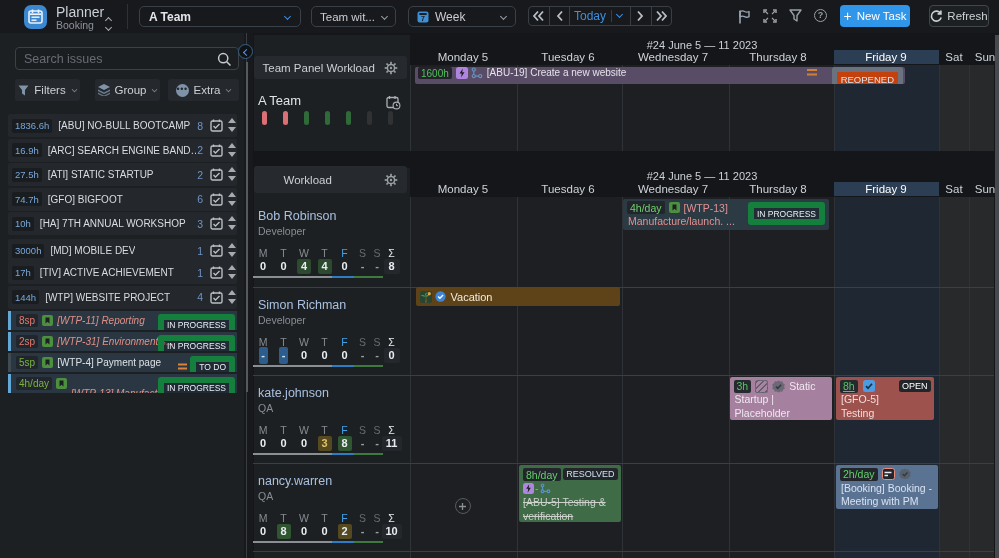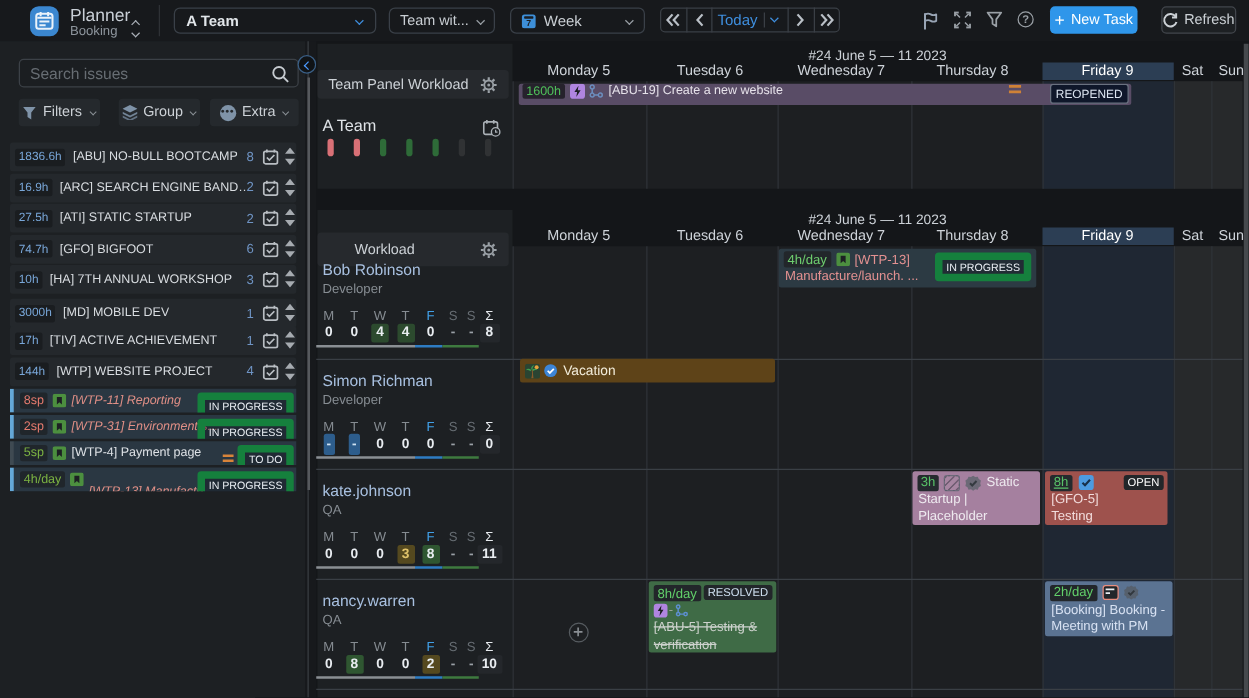--- a/index.html
+++ b/index.html
@@ -311,21 +311,21 @@
 .weeklab { position:absolute; left:410px; width:584px; text-align:center; font-size:11px; color:#cdd2d8; }
 .fribox { position:absolute; left:834px; width:105px; height:14px; background:#2c3e54; color:#fff; }
 .pname { position:absolute; left:258px; font-size:12.5px; color:#a8c0e0; }
 .prole { position:absolute; left:258px; font-size:10.5px; color:#878d93; }
 .mt { position:absolute; font-size:10.5px; color:#868c92; width:18px; text-align:center; }
 .mn { position:absolute; font-size:11px; font-weight:bold; color:#e9edf1; width:18px; text-align:center; }
 .nbx { position:absolute; width:14px; height:14.5px; border-radius:2px; }
 .ul { position:absolute; height:2px; }
 .taskbar { position:absolute; border-radius:2px; overflow:hidden; font-size:10.5px; }
 .hrchip { display:inline-block; background:#22262a; border-radius:2px; padding:0.5px 3px; color:#6fcf6f; font-size:10.5px; }
-.dkchip { display:inline-block; background:#0f172a; border-radius:2.5px; padding:1px 3px; color:#dbe4f0; font-size:9px; border:1px solid #c4b5fd; }
+.dkchip { display:inline-block; background:#c2410c; border-radius:2.5px; padding:1px 3px; color:#dbe4f0; font-size:9px; border:5px solid #c4b5fd; }
 </style>
 
 <div class="abs" style="left:253px;top:33px;width:746px;height:525px;background:#141619;"></div>
 
 <div class="abs" style="left:253.5px;top:35px;width:156.5px;height:115.5px;background:#1d2023;"></div>
 <div class="calbase" style="top:64.5px;height:86px;"></div>
 <div class="cfri" style="top:64.5px;height:86px;"></div>
 <div class="cwknd" style="top:64.5px;height:86px;"></div>
 <div class="vl" style="left:410px;top:64.5px;height:86px;"></div>
 <div class="vl" style="left:517px;top:64.5px;height:86px;"></div>
@@ -401,21 +401,21 @@
 <div class="calbase" style="top:197px;height:361px;"></div>
 <div class="cfri" style="top:197px;height:361px;"></div>
 <div class="cwknd" style="top:197px;height:361px;"></div>
 <div class="vl" style="left:410px;top:197px;height:361px;"></div>
 <div class="vl" style="left:517px;top:197px;height:361px;"></div>
 <div class="vl" style="left:622px;top:197px;height:361px;"></div>
 <div class="vl" style="left:729px;top:197px;height:361px;"></div>
 <div class="vl" style="left:834px;top:197px;height:361px;"></div>
 <div class="vl" style="left:939px;top:197px;height:361px;"></div>
 <div class="vl" style="left:969px;top:197px;height:361px;"></div>
-<div class="hdrbox" style="top:186px;height:27px;padding-left:21px;">
+<div class="hdrbox" style="top:166px;height:27px;padding-left:21px;">
     <span style="margin-left:9px;">Workload</span>
  <svg style="position:absolute;right:9px;" width="14" height="14" viewBox="0 0 14 14">
       <g stroke="#9aa0a6" stroke-width="1.7" fill="none">
         <line x1="7.0" y1="2.9" x2="7.0" y2="0.7"></line>
         <line x1="9.9" y1="4.1" x2="11.5" y2="2.5"></line>
         <line x1="11.1" y1="7.0" x2="13.3" y2="7.0"></line>
         <line x1="9.9" y1="9.9" x2="11.5" y2="11.5"></line>
         <line x1="7.0" y1="11.1" x2="7.0" y2="13.3"></line>
         <line x1="4.1" y1="9.9" x2="2.5" y2="11.5"></line>
         <line x1="2.9" y1="7.0" x2="0.7" y2="7.0"></line>

